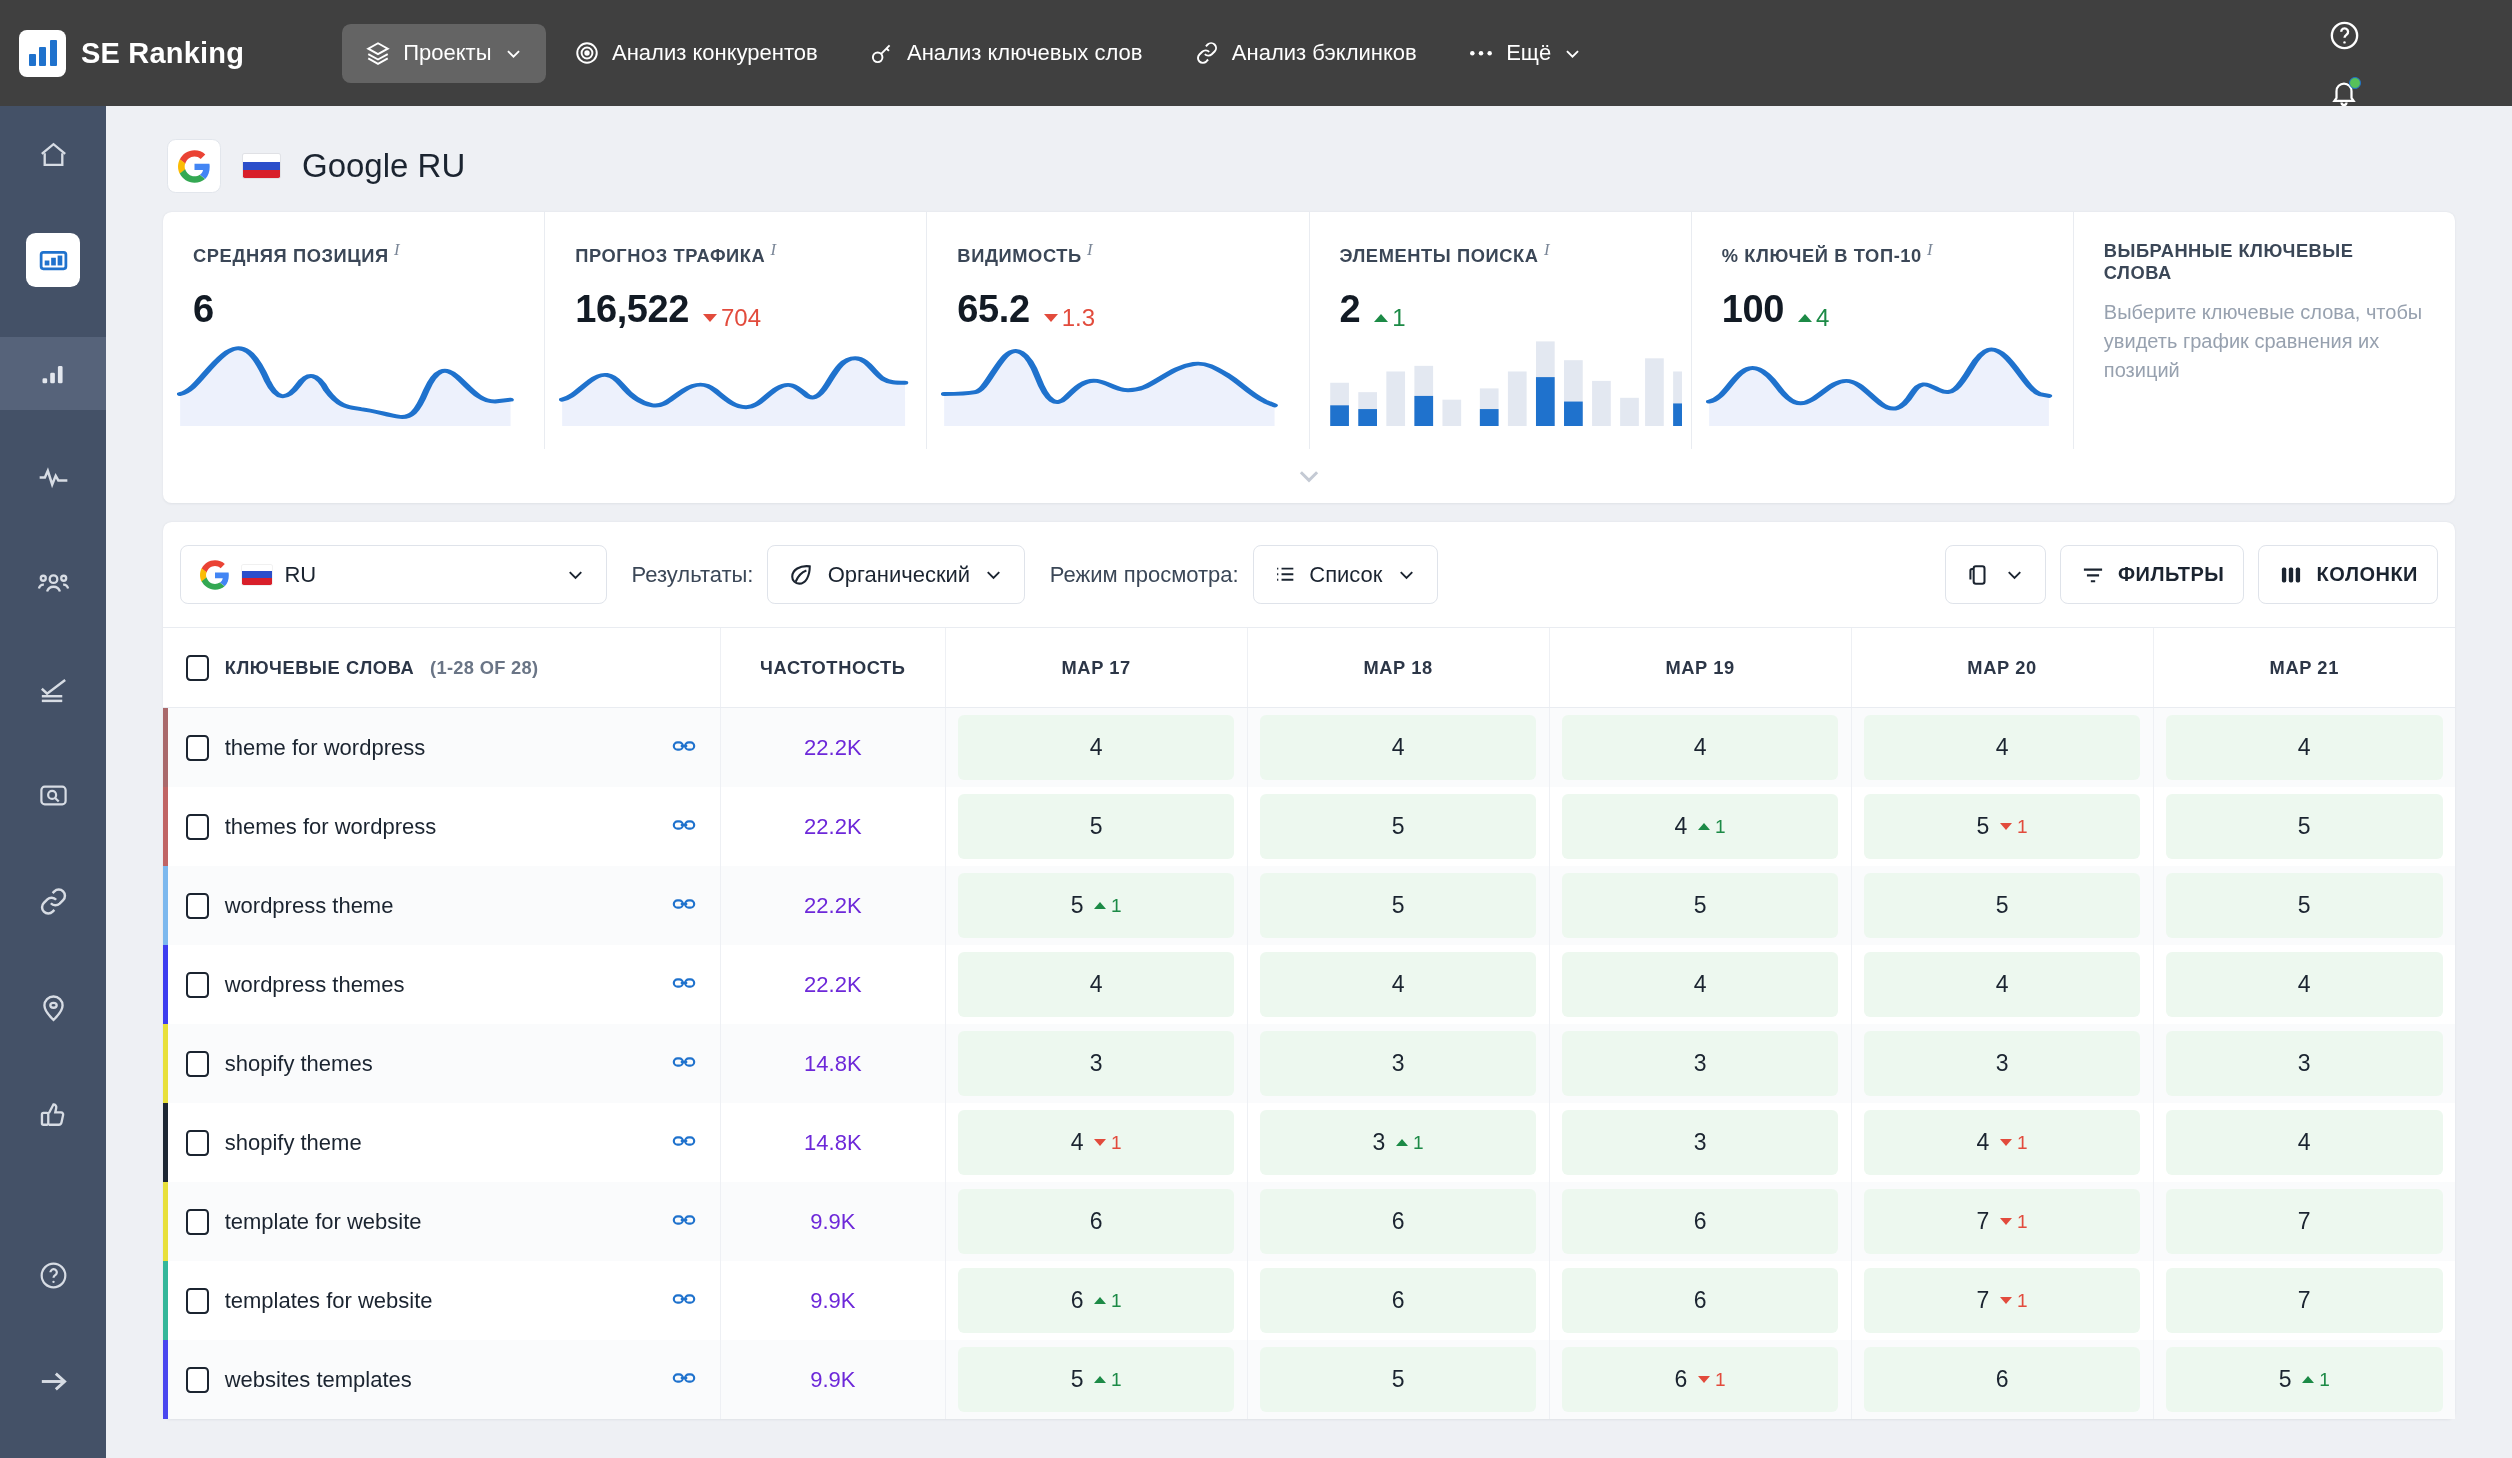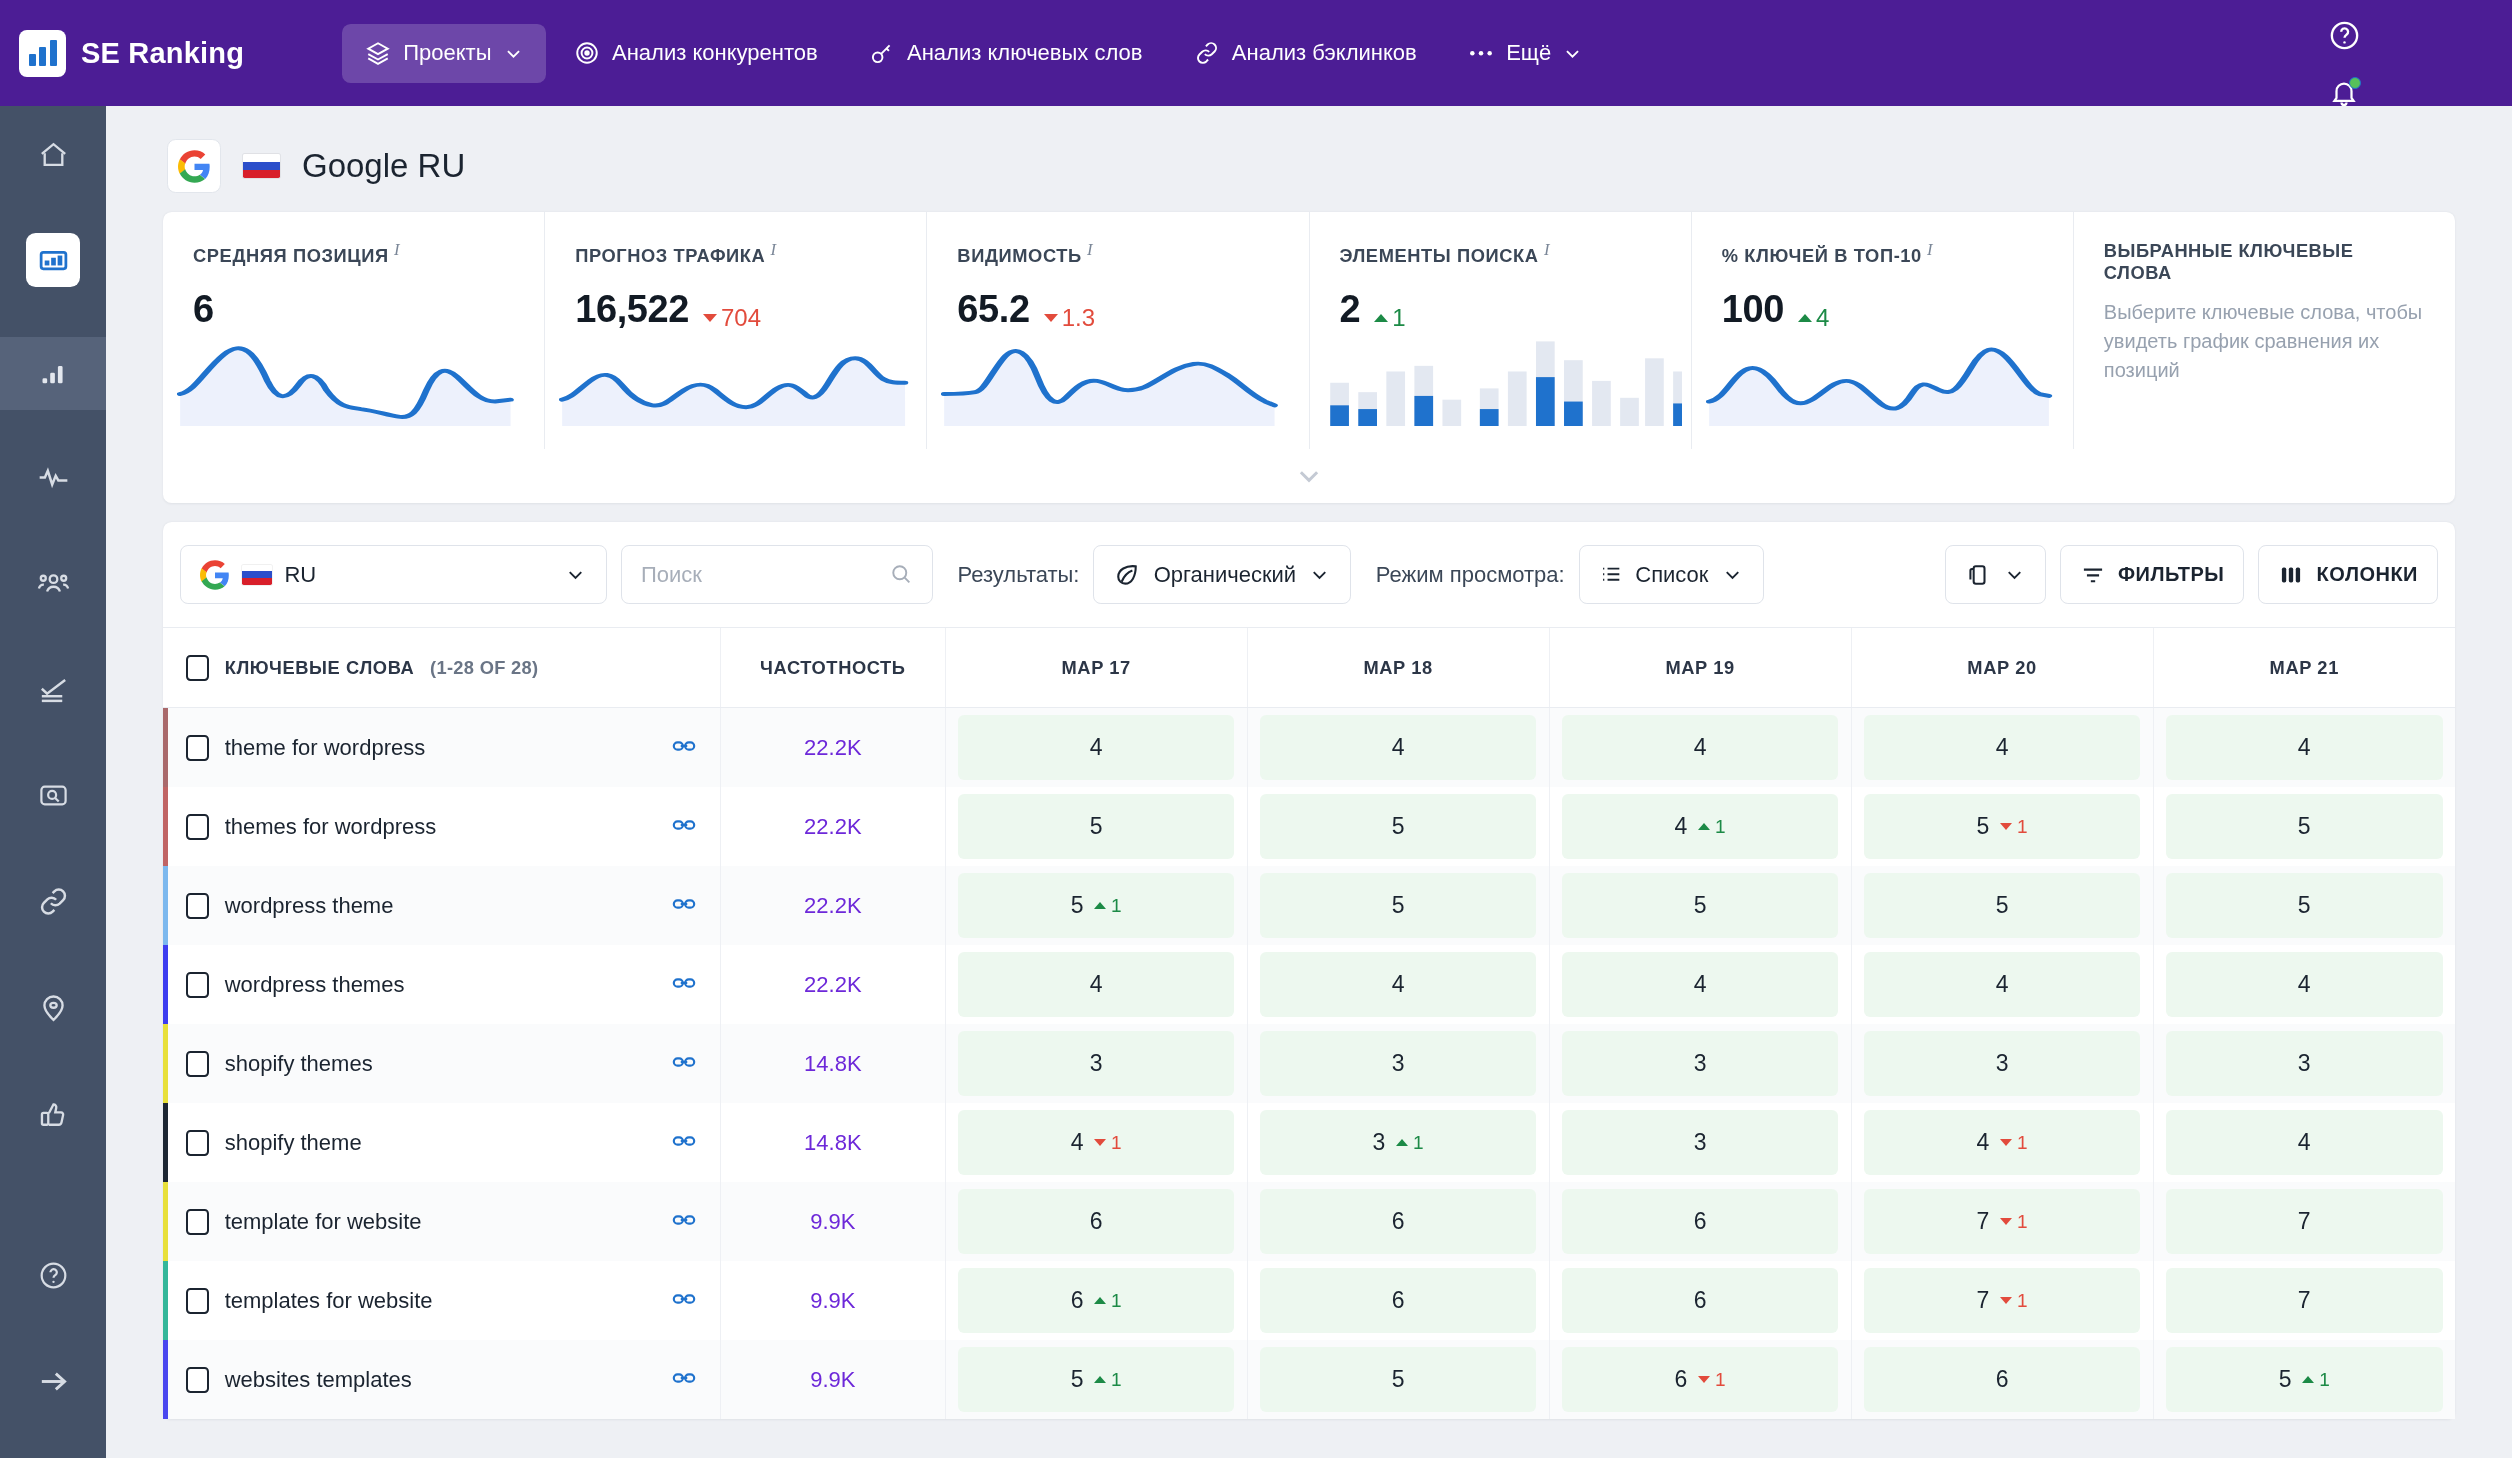--- a/index.html
+++ b/index.html
@@ -7,21 +7,21 @@
     width: 2512px; height: 1458px;
     font-family: "Liberation Sans", sans-serif;
     background: #eef0f4;
     overflow: hidden;
   }
 
   
   .topbar {
     position: absolute; top: 0; left: 0;
     width: 2512px; height: 106px;
-    background: #4c1d95;
+    background: #404040;
     display: flex; align-items: center;
     padding: 0 24.4px 0 19px;
   }
   .brand { display: flex; align-items: center; gap: 15px; width: 323px; flex: none; }
   .brand-mark {
     width: 47px; height: 47px; border-radius: 7.9px;
     background: #fff; display: flex; align-items: flex-end;
     justify-content: center; gap: 3.5px; padding: 10.5px 8.7px;
   }
   .brand-mark i { display: block; width: 7px; background: #1f72cd; border-radius: 0.9px; }
@@ -548,27 +548,20 @@
           <span class="w"></span>
             <span class="b"></span>
             <span class="r"></span>
         </div>
         <span>RU</span>
         <svg class="chevd" width="23" height="23" viewBox="0 0 24 24" fill="none" stroke="#1b2430" stroke-width="2">
             <path d="M6 9.5l6 6 6-6"></path>
           </svg>
       </div>
 
-      <div class="ctl search">
-        <span class="ph">Поиск</span>
-        <svg width="24.4" height="24.4" viewBox="0 0 24 24" fill="none" stroke="#a7aeb9" stroke-width="1.9">
-          <circle cx="10.6" cy="10.6" r="6.4"></circle>
-            <path d="M15.4 15.4L20 20"></path>
-        </svg>
-      </div>
 
       <span class="ctl-label">Результаты:</span>
       <div class="ctl">
         <svg width="28" height="28" viewBox="0 0 24 24" fill="none" stroke="#1b2430" stroke-width="1.8">
           <path d="M19.5 4.6C11 3.6 4.5 7.6 4.5 13.4c0 3.4 2.6 6 6 6 5.6 0 9-6.4 9-14.8z"></path>
           <path d="M16.6 8.2c-4 1.4-7 4.4-9.2 9.6"></path>
         </svg>
         <span>Органический</span>
         <svg width="23" height="23" viewBox="0 0 24 24" fill="none" stroke="#1b2430" stroke-width="2">
             <path d="M6 9.5l6 6 6-6"></path>

